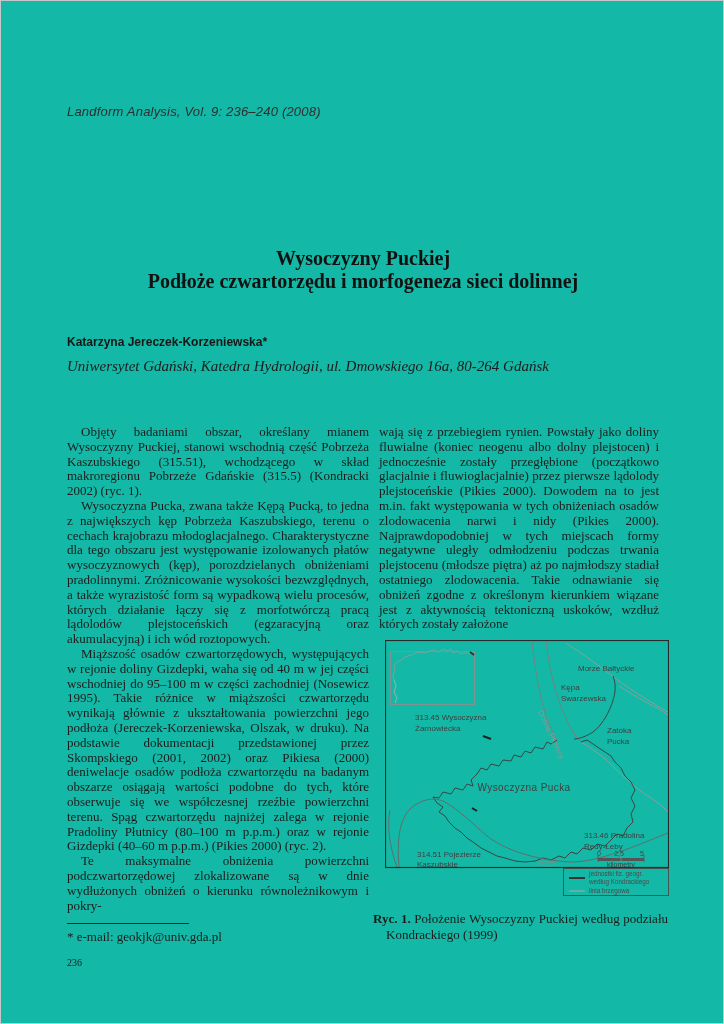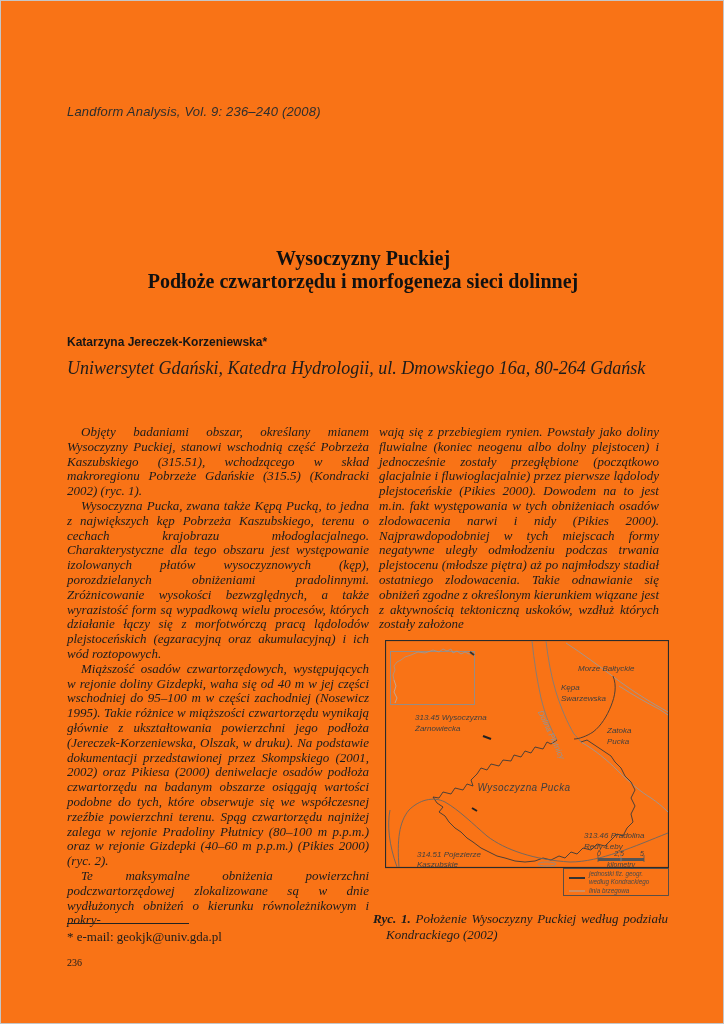--- a/index.html
+++ b/index.html
@@ -1,19 +1,19 @@
 <!DOCTYPE html>
 <html><head>
 <meta charset="utf-8">
 <style>
   html,body{margin:0;padding:0;background:#e8e8e8;}
   .page{
     position:relative;
     width:724px;height:1024px;
-    background:#f97316;
+    background:#14b8a6;
     border:1px solid #c6c6c6;
     box-sizing:border-box;
     overflow:hidden;
     font-family:"Liberation Serif", serif;
     color:#1c1c1c;
   }
   .journal-line{
     position:absolute;left:66px;top:103px;
     font-family:"Liberation Sans", sans-serif;
     font-style:italic;font-size:13px;color:#2e2e2e;
@@ -25,25 +25,25 @@
     color:#111;margin:0;
   }
   .title span{display:block;}
   .author{
     position:absolute;left:66px;top:334px;
     font-family:"Liberation Sans", sans-serif;
     font-weight:bold;font-size:12px;color:#161616;
   }
   .affiliation{
     position:absolute;left:66px;top:357px;
-    font-style:italic;font-size:18px;color:#1c1c1c;
+    font-style:italic;font-size:15px;color:#1c1c1c;
   }
   .columns{
     position:absolute;left:66px;top:424px;width:592px;
-    display:flex;gap:10px;font-style:italic;
+    display:flex;gap:10px;
   }
   .col-left{width:302px;}
   .col-right{width:280px;}
   .body-par{
     margin:0;font-size:13px;line-height:14.8px;
     text-align:justify;hyphens:none;
   }
   .body-par.indent{text-indent:14px;}
   .figure-block{margin:8px 0 0 6px;width:228px;}
   .figure-caption{
@@ -145,21 +145,21 @@
           <line x1="184" y1="238" x2="200" y2="238" stroke="#333" stroke-width="2"></line>
           <text x="204" y="236" class="lbl-legend">jednostki fiz. geogr.</text>
           <text x="204" y="244" class="lbl-legend">według Kondrackiego</text>
           <line x1="184" y1="251" x2="200" y2="251" stroke="#aaa" stroke-width="1"></line>
           <text x="204" y="253" class="lbl-legend">linia brzegowa</text>
         </svg>
       </div>
 
       <div class="figure-caption">
         <span class="cap-label">Ryc. 1.</span>
-        <span>Położenie Wysoczyzny Puckiej według podziału Kondrackiego (2002)</span>
+        <span>Położenie Wysoczyzny Puckiej według podziału Kondrackiego (1999)</span>
       </div>
     </div>
   </div>
 
   <div class="footnote">
     <div class="footnote-rule"></div>
     <div>* e-mail: geokjk@univ.gda.pl</div>
   </div>
 
   <div class="page-number">236</div>

